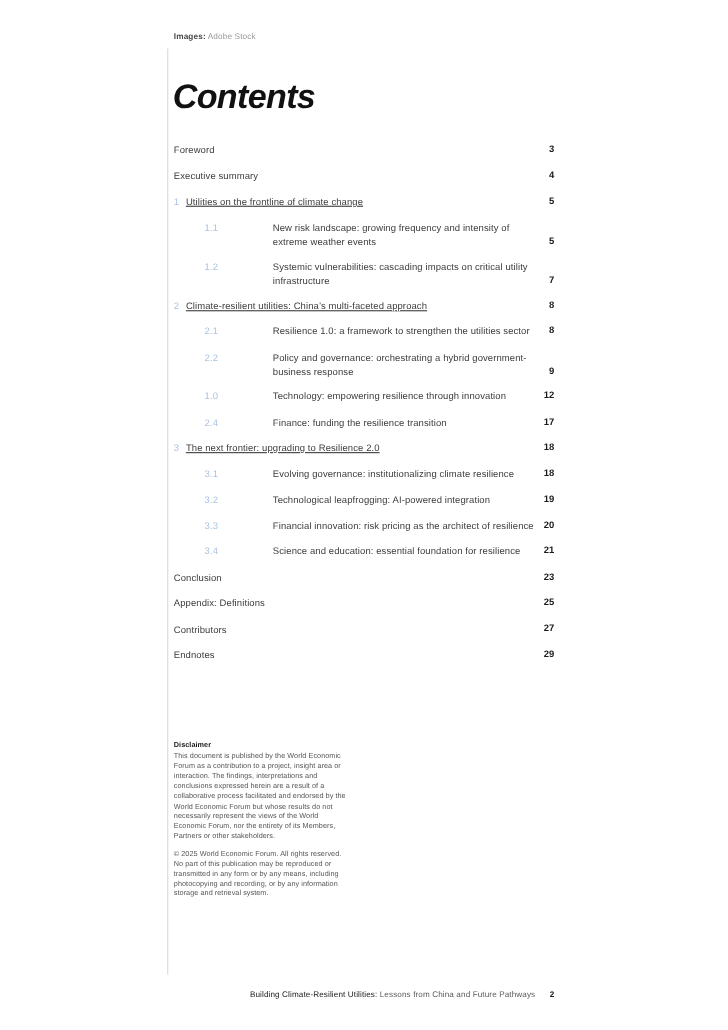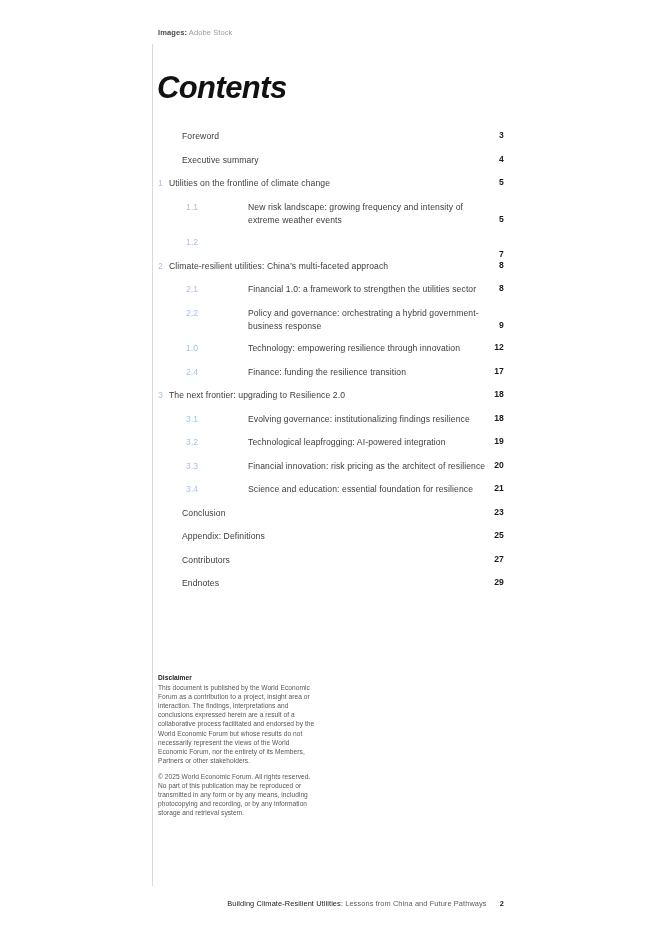--- a/index.html
+++ b/index.html
@@ -96,26 +96,26 @@
     right: 0;
     width: 22px;
     text-align: right;
     font-size: 8.6px;
     font-weight: 700;
     color: #1a1a1a;
     letter-spacing: .1px;
   }
 
   
-  .lvl-top   { margin-bottom: 9.5px; margin-left: 24px; }
+  .lvl-top   { margin-bottom: 9.5px; }
   .lvl-top .toc-label { padding-left: 0; }
 
   .lvl-1     { margin-bottom: 9.5px; }
   .lvl-1 .toc-num   { width: 11px; }
-  .lvl-1 .toc-label { padding-left: 0px; }
+  .lvl-1 .toc-label { padding-left: 0px; text-decoration: underline; }
 
   .lvl-2     { margin-bottom: 9.5px; padding-left: 28px; }
   .lvl-2 .toc-num   { width: 21px; }
   .lvl-2 .toc-label { padding-left: 0px; margin-left: 41px; }
 
   
   .two-line .toc-page { top: 13px; }
   .one-line .toc-page { top: 0px; }
 
   
@@ -190,30 +190,31 @@
         <span class="toc-label">Utilities on the frontline of climate change</span>
         <span class="toc-page">5</span>
       </div>
       <div class="toc-row lvl-2 two-line">
         <span class="toc-num">1.1</span>
         <span class="toc-label">New risk landscape: growing frequency and intensity of extreme weather events</span>
         <span class="toc-page">5</span>
       </div>
       <div class="toc-row lvl-2 two-line">
         <span class="toc-num">1.2</span>
+        <span class="toc-label">Systemic vulnerabilities: cascading impacts on critical utility infrastructure</span>
         <span class="toc-page">7</span>
       </div>
       <div class="toc-row lvl-1 one-line">
         <span class="toc-num">2</span>
         <span class="toc-label">Climate-resilient utilities: China’s multi-faceted approach</span>
         <span class="toc-page">8</span>
       </div>
       <div class="toc-row lvl-2 one-line">
         <span class="toc-num">2.1</span>
-        <span class="toc-label">Financial 1.0: a framework to strengthen the utilities sector</span>
+        <span class="toc-label">Resilience 1.0: a framework to strengthen the utilities sector</span>
         <span class="toc-page">8</span>
       </div>
       <div class="toc-row lvl-2 two-line">
         <span class="toc-num">2.2</span>
         <span class="toc-label">Policy and governance: orchestrating a hybrid government-business response</span>
         <span class="toc-page">9</span>
       </div>
       <div class="toc-row lvl-2 one-line">
         <span class="toc-num">1.0</span>
         <span class="toc-label">Technology: empowering resilience through innovation</span>
@@ -224,21 +225,21 @@
         <span class="toc-label">Finance: funding the resilience transition</span>
         <span class="toc-page">17</span>
       </div>
       <div class="toc-row lvl-1 one-line">
         <span class="toc-num">3</span>
         <span class="toc-label">The next frontier: upgrading to Resilience 2.0</span>
         <span class="toc-page">18</span>
       </div>
       <div class="toc-row lvl-2 one-line">
         <span class="toc-num">3.1</span>
-        <span class="toc-label">Evolving governance: institutionalizing findings resilience</span>
+        <span class="toc-label">Evolving governance: institutionalizing climate resilience</span>
         <span class="toc-page">18</span>
       </div>
       <div class="toc-row lvl-2 one-line">
         <span class="toc-num">3.2</span>
         <span class="toc-label">Technological leapfrogging: AI-powered integration</span>
         <span class="toc-page">19</span>
       </div>
       <div class="toc-row lvl-2 one-line">
         <span class="toc-num">3.3</span>
         <span class="toc-label">Financial innovation: risk pricing as the architect of resilience</span>

